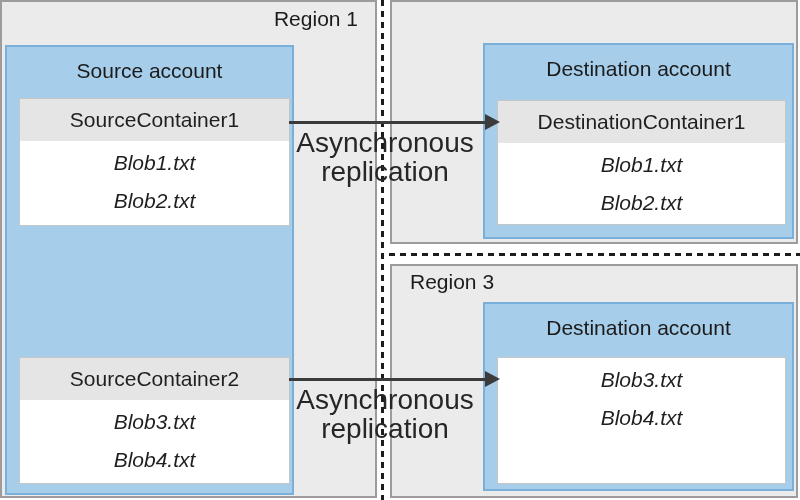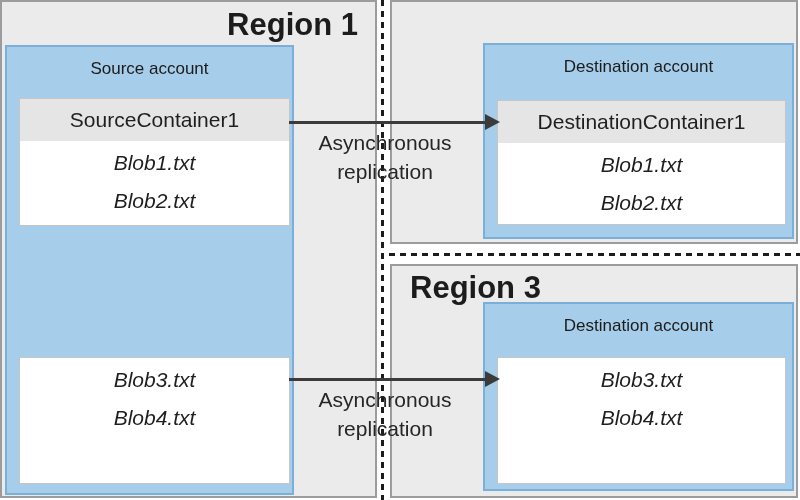--- a/index.html
+++ b/index.html
@@ -5,30 +5,30 @@
   html,body{margin:0;padding:0;background:#fff;}
   #canvas{
     position:relative;width:800px;height:500px;background:#ffffff;
     font-family:"Liberation Sans",sans-serif;overflow:hidden;color:#1f1f1f;
   }
   .panel{position:absolute;background:#ebebeb;border:2px solid #9c9c9c;box-sizing:border-box;}
   #panel-r1{left:0;top:0;width:377px;height:498px;}
   #panel-r2{left:390px;top:0;width:408px;height:244px;}
   #panel-r3{left:390px;top:264px;width:408px;height:234px;}
 
-  .region-title{position:absolute;font-weight:bold;font-size:31px;color:#1c1c1c;}
+  .region-title{position:absolute;font-weight:normal;font-size:21px;color:#1c1c1c;}
   #title-r1{top:7px;left:0;width:358px;text-align:right;}
   #title-r2{top:7px;left:410px;}
   #title-r3{top:270px;left:410px;}
 
   .account{position:absolute;background:#a6cde9;border:2px solid #79afd8;box-sizing:border-box;}
   #src-account{left:5px;top:45px;width:289px;height:450px;}
   #dest-account-1{left:483px;top:43px;width:311px;height:196px;}
   #dest-account-2{left:483px;top:302px;width:311px;height:189px;}
-  .account-title{margin-top:12px;font-size:17px;text-align:center;color:#1b1b1b;}
+  .account-title{margin-top:12px;font-size:21px;text-align:center;color:#1b1b1b;}
 
   .container-box{position:absolute;background:#ffffff;border:1px solid #c6c6c6;box-sizing:border-box;}
   #sc1{left:19px;top:98px;width:271px;height:128px;}
   #sc2{left:19px;top:357px;width:271px;height:127px;}
   #dc1{left:497px;top:100px;width:289px;height:125px;}
   #dc2{left:497px;top:357px;width:289px;height:127px;}
   .container-header{height:42px;background:#e5e5e5;font-size:21px;line-height:42px;text-align:center;color:#1f1f1f;}
   .container-body{padding-top:3px;font-style:italic;}
   .blob-line{font-size:21px;line-height:38px;text-align:center;color:#1f1f1f;}
 
@@ -38,21 +38,21 @@
     background:repeating-linear-gradient(90deg,#1c1c1c 0 6px,transparent 6px 11px);}
 
   .arrow-line{position:absolute;height:3px;background:#3b3b3b;}
   #arrow1-line{left:289px;top:121px;width:196px;}
   #arrow2-line{left:289px;top:378px;width:196px;}
   .arrow-head{position:absolute;width:0;height:0;
     border-top:8px solid transparent;border-bottom:8px solid transparent;border-left:15px solid #3b3b3b;}
   #arrow1-head{left:485px;top:114px;}
   #arrow2-head{left:485px;top:371px;}
 
-  .flow-label{position:absolute;width:210px;text-align:center;font-size:21px;line-height:29px;
+  .flow-label{position:absolute;width:210px;text-align:center;font-size:28px;line-height:29px;
     color:#262626;white-space:pre-line;}
   #label1{left:280px;top:128px;}
   #label2{left:280px;top:385px;}
 </style>
 </head>
 <body>
 
 <div id="canvas">
 
   <div class="panel" id="panel-r1"></div>
@@ -71,20 +71,21 @@
 
   <div class="container-box" id="sc1">
     <div class="container-header">SourceContainer1</div>
     <div class="container-body">
       <div class="blob-line">Blob1.txt</div>
       <div class="blob-line">Blob2.txt</div>
     </div>
   </div>
 
   <div class="container-box" id="sc2">
+    <div class="container-header">SourceContainer2</div>
     <div class="container-body">
       <div class="blob-line">Blob3.txt</div>
       <div class="blob-line">Blob4.txt</div>
     </div>
   </div>
 
   <div class="account" id="dest-account-1">
     <div class="account-title">Destination account</div>
   </div>
 

